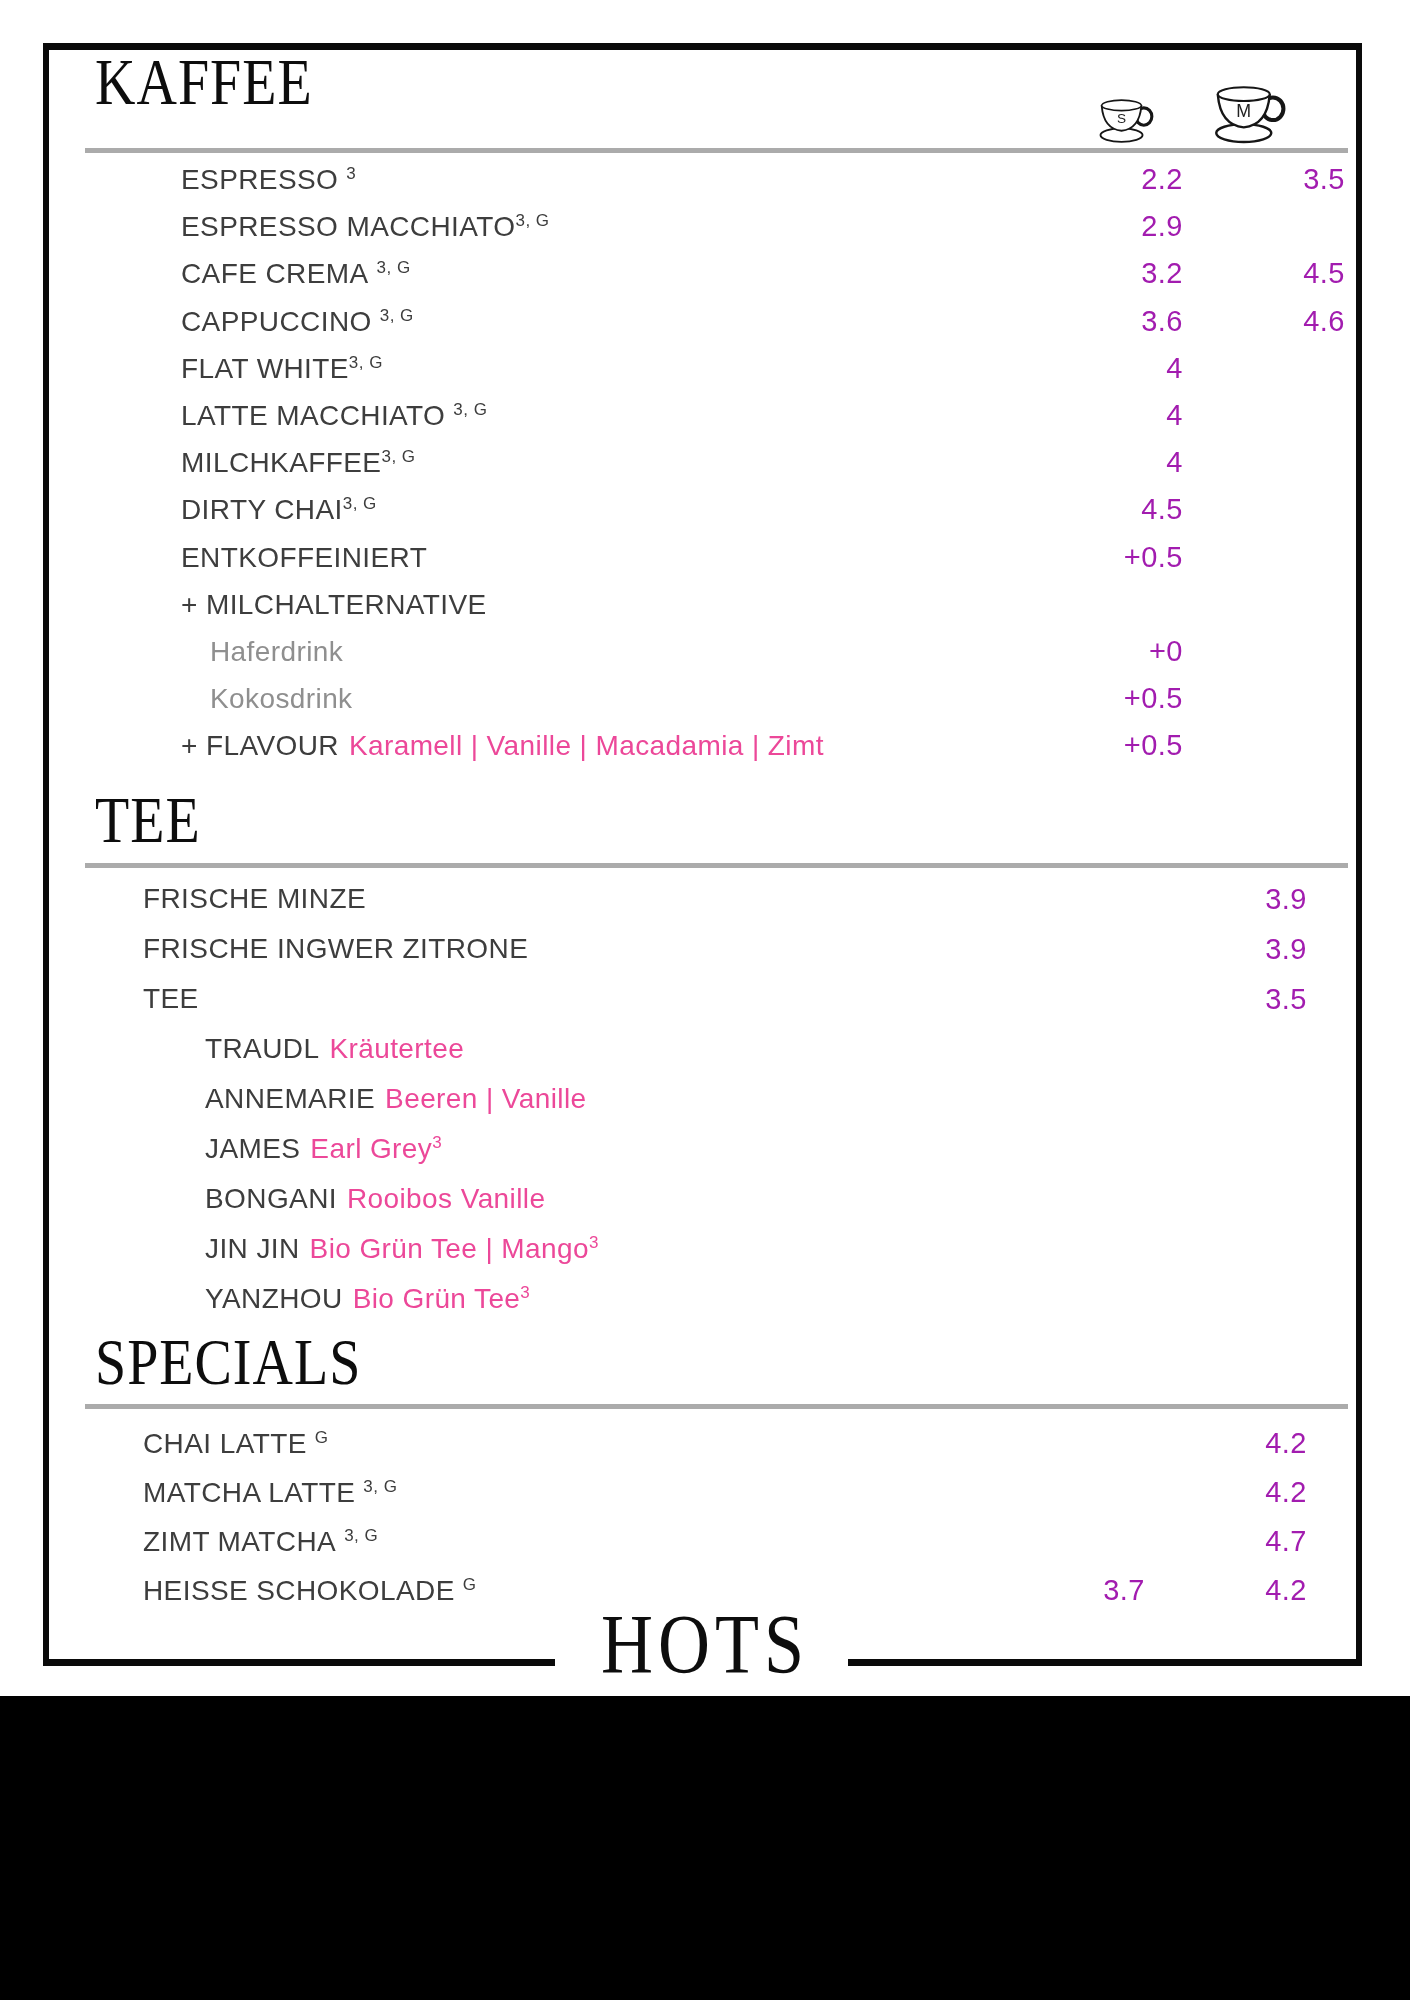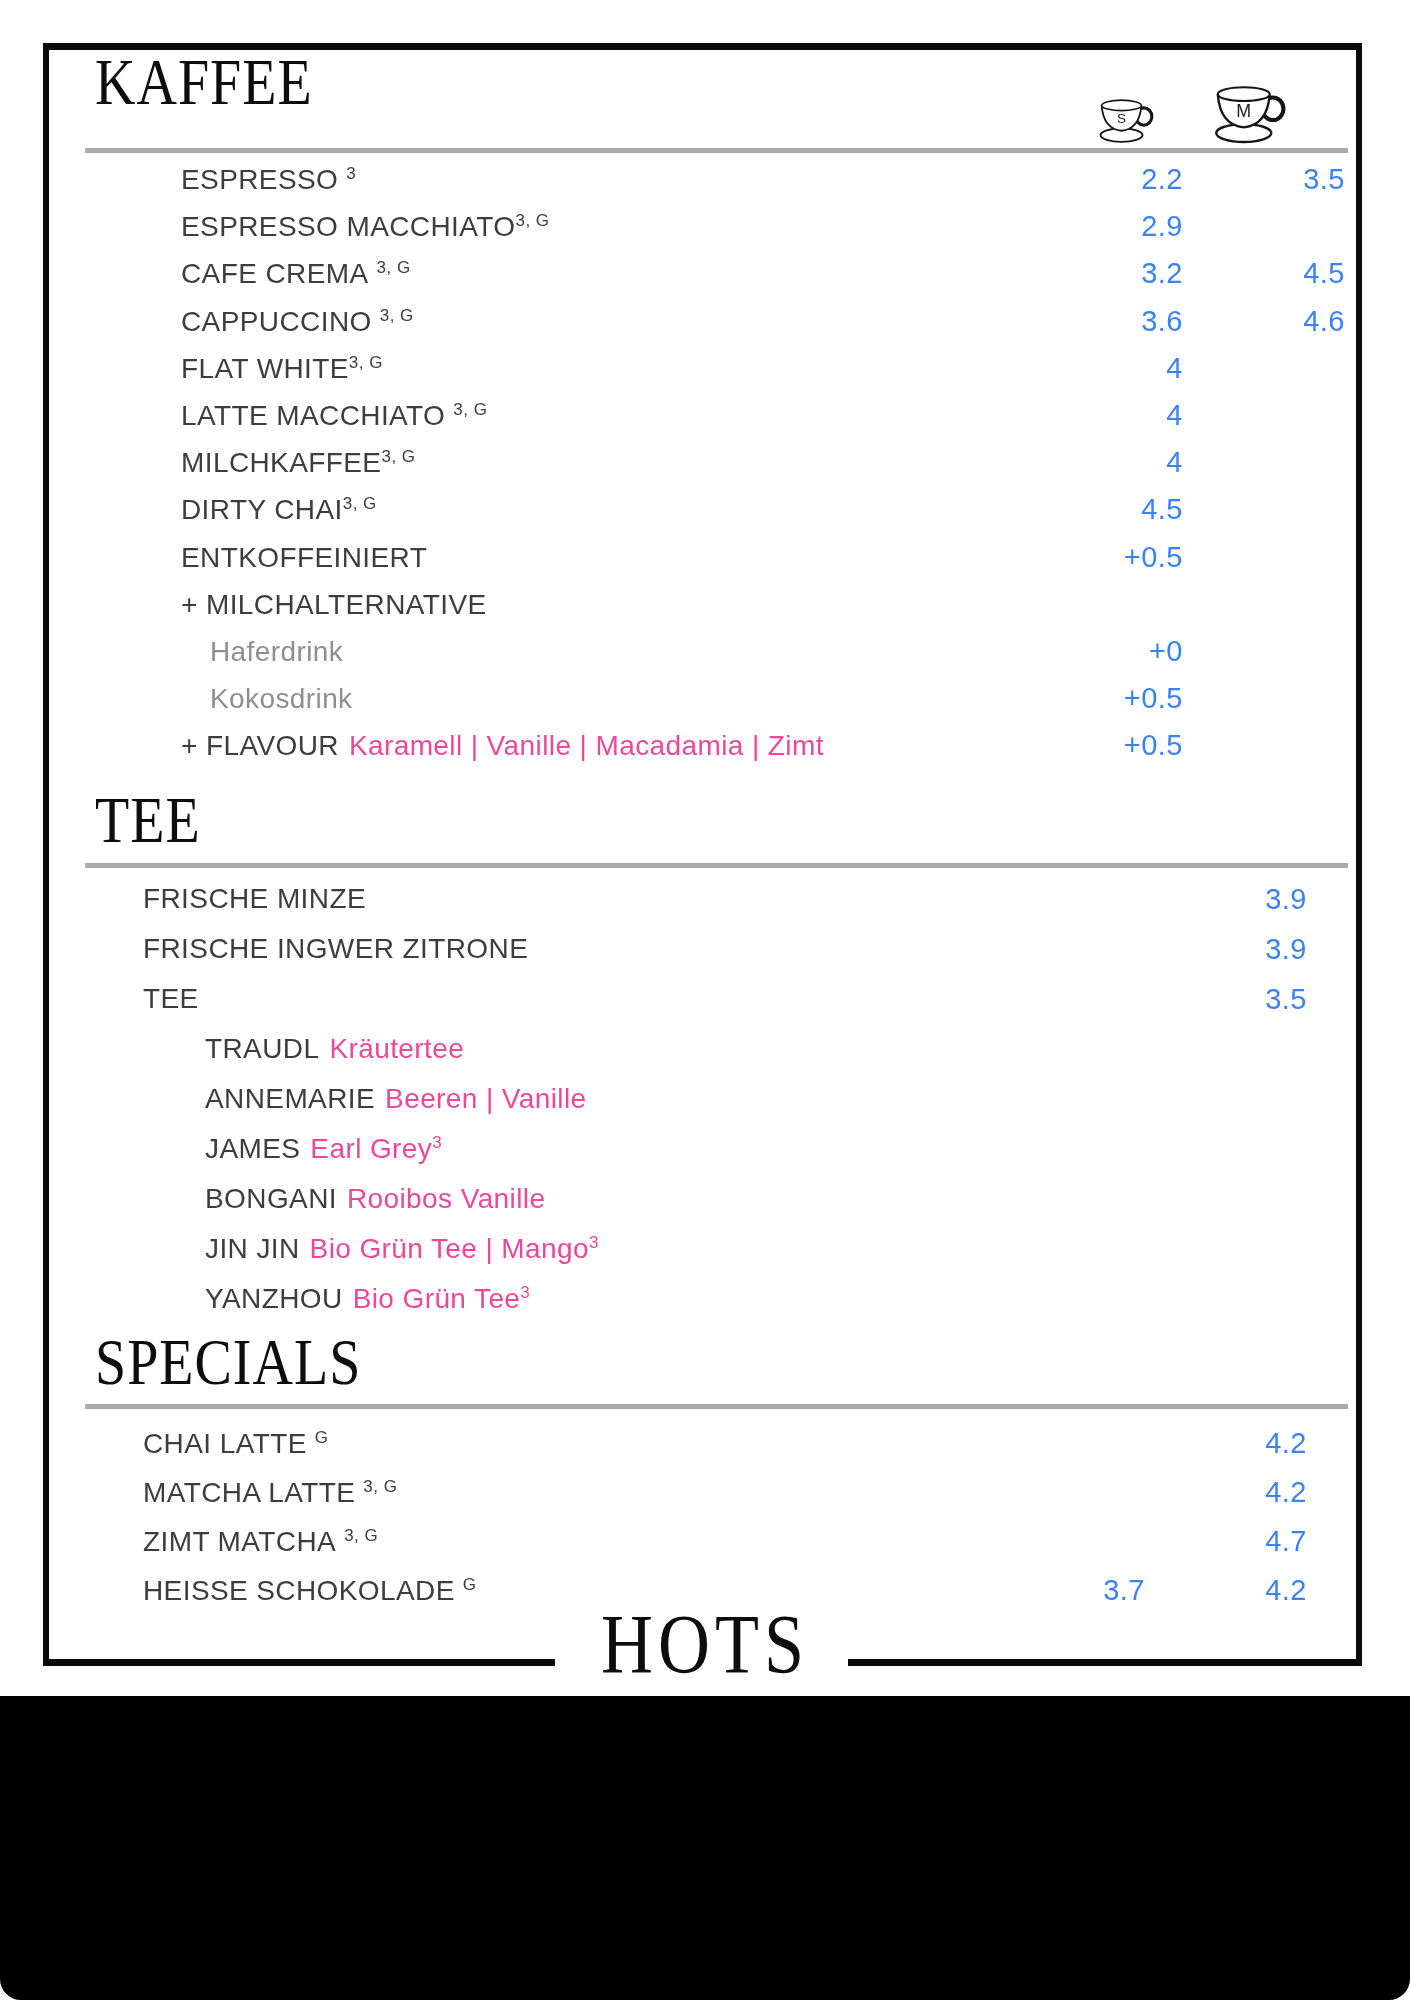--- a/index.html
+++ b/index.html
@@ -1,17 +1,17 @@
 <!DOCTYPE html>
 <html><head>
 <meta charset="utf-8">
 <style>
   html,body{margin:0;padding:0;background:#ffffff;}
   .canvas{position:relative;width:1410px;height:2000px;background:#ffffff;overflow:hidden;
-          font-family:"Liberation Sans",sans-serif;border-radius:21px;}
+          font-family:"Liberation Sans",sans-serif;}
   
   .border{position:absolute;background:#0a0a0a;}
   .b-top{left:43px;top:43px;width:1319px;height:7px;}
   .b-left{left:43px;top:43px;width:6px;height:1623px;}
   .b-right{left:1356px;top:43px;width:6px;height:1623px;}
   .b-bot-l{left:43px;top:1659px;width:512px;height:7px;}
   .b-bot-r{left:848px;top:1659px;width:514px;height:7px;}
   
   .sec-title{position:absolute;left:95px;font-family:"Liberation Serif",serif;color:#0d0d0d;
              font-size:56px;line-height:58px;letter-spacing:1px;transform:scaleY(1.18);
@@ -36,21 +36,21 @@
   .rows-1 .row{height:50px;line-height:50px;}
   .rows-2 .row{height:49px;line-height:49px;}
   .row{position:relative;}
   .nm{position:absolute;left:143px;top:0;font-size:28px;color:#3d3d3d;letter-spacing:0.4px;white-space:pre;}
   .row.ind1 .nm{left:172px;text-align:center;}
   .row.ind2 .nm{left:205px;}
   .muted{color:#8f8f8f;}
   .desc{color:#ec4899;margin-left:10px;}
   .su{font-size:17px;position:relative;top:-10px;letter-spacing:0.5px;}
   .su.gap{margin-left:8px;}
-  .ps,.pm{position:absolute;top:0;font-size:29px;color:#3b82f6;text-align:right;letter-spacing:0.5px;}
+  .ps,.pm{position:absolute;top:0;font-size:29px;color:#a21caf;text-align:right;letter-spacing:0.5px;}
   .ps{left:960px;width:185px;}
   .pm{left:1172px;width:135px;}
   
   .cup{position:absolute;}
   .cup-s{left:1093px;top:93px;width:62px;height:52px;}
   .cup-m{left:1203px;top:78px;width:88px;height:68px;}
   .cup svg{width:100%;height:100%;display:block;}
   .cup text{font-family:"Liberation Sans",sans-serif;fill:#222;}
   
   .black-footer{position:absolute;left:0;top:1696px;width:1410px;height:304px;background:#000;}

